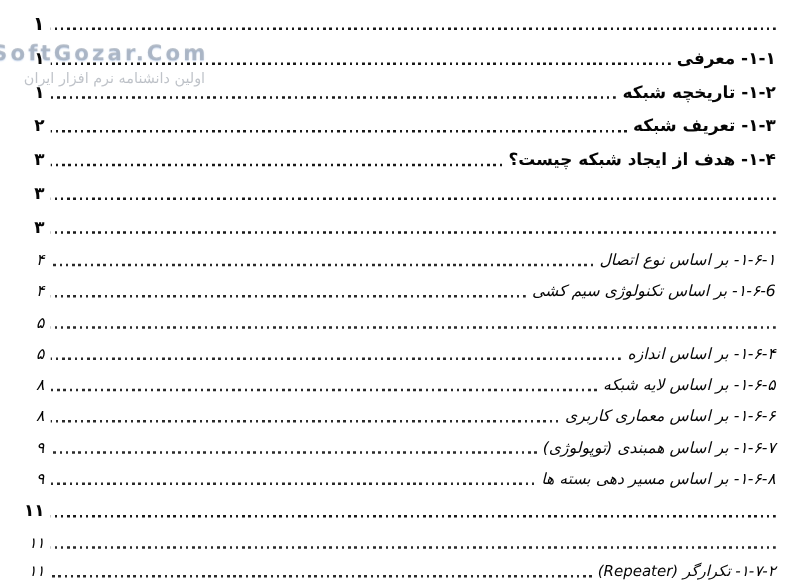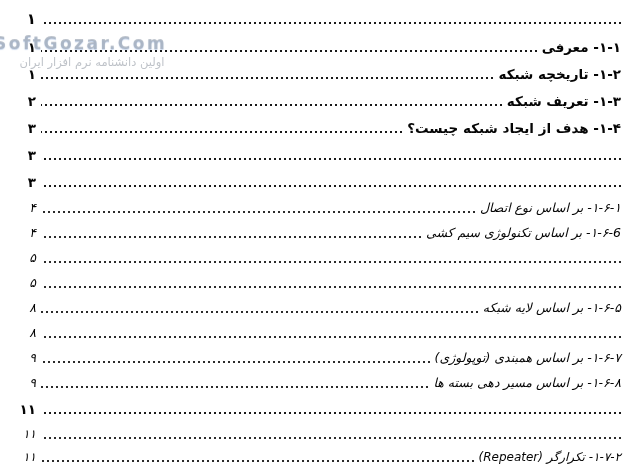--- a/index.html
+++ b/index.html
@@ -129,29 +129,31 @@
       <div class="toc-row row-italic">
     <span class="toc-label">۱-۶-6- بر اساس تکنولوژی سیم کشی</span>
     <span class="toc-dots"></span>
     <span class="toc-page">۴</span>
   </div>
       <div class="toc-row row-italic">
     <span class="toc-dots"></span>
     <span class="toc-page">۵</span>
   </div>
       <div class="toc-row row-italic">
+    <span class="toc-label">۱-۶-۴- بر اساس اندازه</span>
     <span class="toc-dots"></span>
     <span class="toc-page">۵</span>
   </div>
       <div class="toc-row row-italic">
     <span class="toc-label">۱-۶-۵- بر اساس لایه شبکه</span>
     <span class="toc-dots"></span>
     <span class="toc-page">۸</span>
   </div>
       <div class="toc-row row-italic">
+    <span class="toc-label">۱-۶-۶- بر اساس معماری کاربری</span>
     <span class="toc-dots"></span>
     <span class="toc-page">۸</span>
   </div>
       <div class="toc-row row-italic">
     <span class="toc-label">۱-۶-۷- بر اساس همبندی (توپولوژی)</span>
     <span class="toc-dots"></span>
     <span class="toc-page">۹</span>
   </div>
       <div class="toc-row row-italic">
     <span class="toc-label">۱-۶-۸- بر اساس مسیر دهی بسته ها</span>

